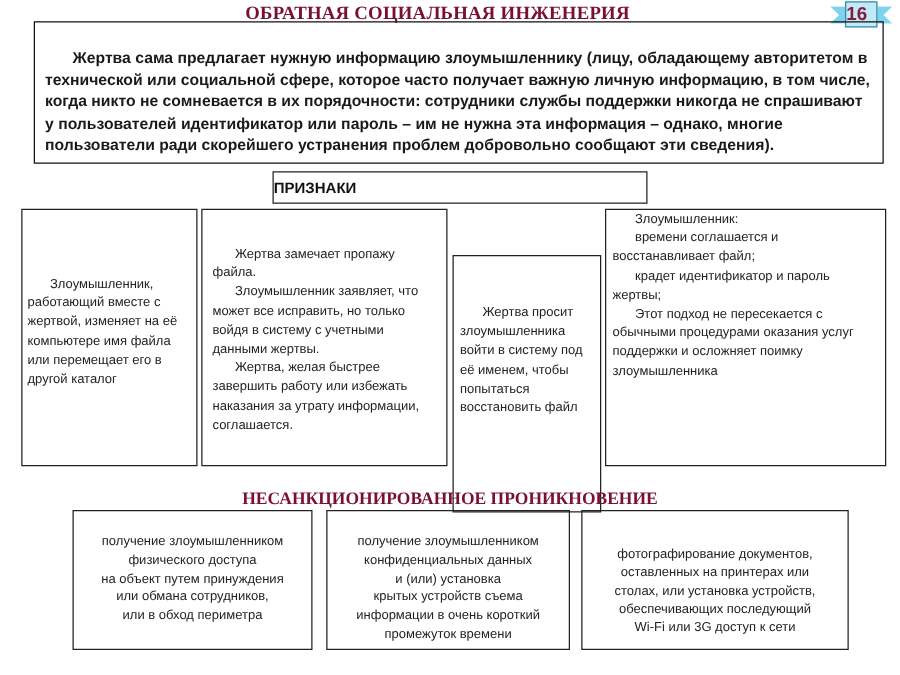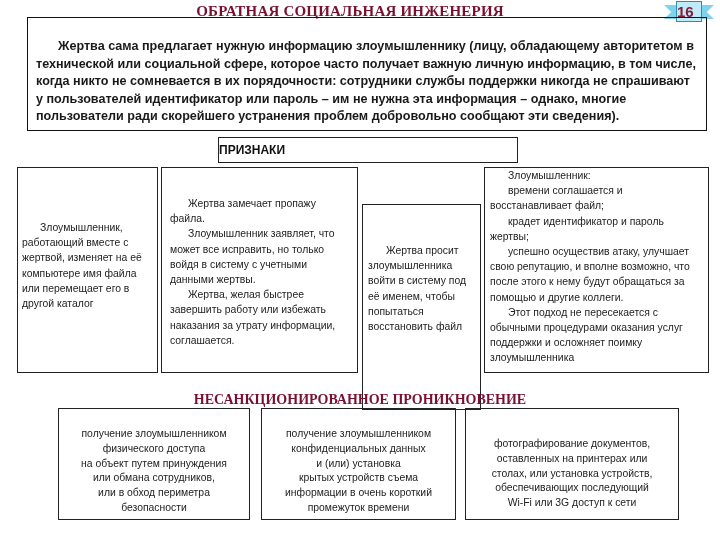--- a/index.html
+++ b/index.html
@@ -78,33 +78,31 @@
 </div>
 
 <div class="abs box b3">
   <div class="para">Жертва просит злоумышленника войти в систему под её именем, чтобы попытаться восстановить файл</div>
 </div>
 
 <div class="abs box b4">
   <div class="para">Злоумышленник:</div>
   <div class="para">времени соглашается и восстанавливает файл;</div>
   <div class="para">крадет идентификатор и пароль жертвы;</div>
-  <div class="para">успешно осуществив атаку, улучшает свою репутацию, и вполне возможно, что после этого к нему будут обращаться за помощью и другие коллеги.</div>
   <div class="para">Этот подход не пересекается с обычными процедурами оказания услуг поддержки и осложняет поимку злоумышленника</div>
 </div>
 
 <div class="abs section2">НЕСАНКЦИОНИРОВАННОЕ ПРОНИКНОВЕНИЕ</div>
 
 <div class="abs bbox bb1">
   <span class="line">получение злоумышленником</span>
   <span class="line">физического доступа</span>
   <span class="line">на объект путем принуждения</span>
   <span class="line">или обмана сотрудников,</span>
   <span class="line">или в обход периметра</span>
-  <span class="line">безопасности</span>
 </div>
 
 <div class="abs bbox bb2">
   <span class="line">получение злоумышленником</span>
   <span class="line">конфиденциальных данных</span>
   <span class="line">и (или) установка</span>
   <span class="line">крытых устройств съема</span>
   <span class="line">информации в очень короткий</span>
   <span class="line">промежуток времени</span>
 </div>

